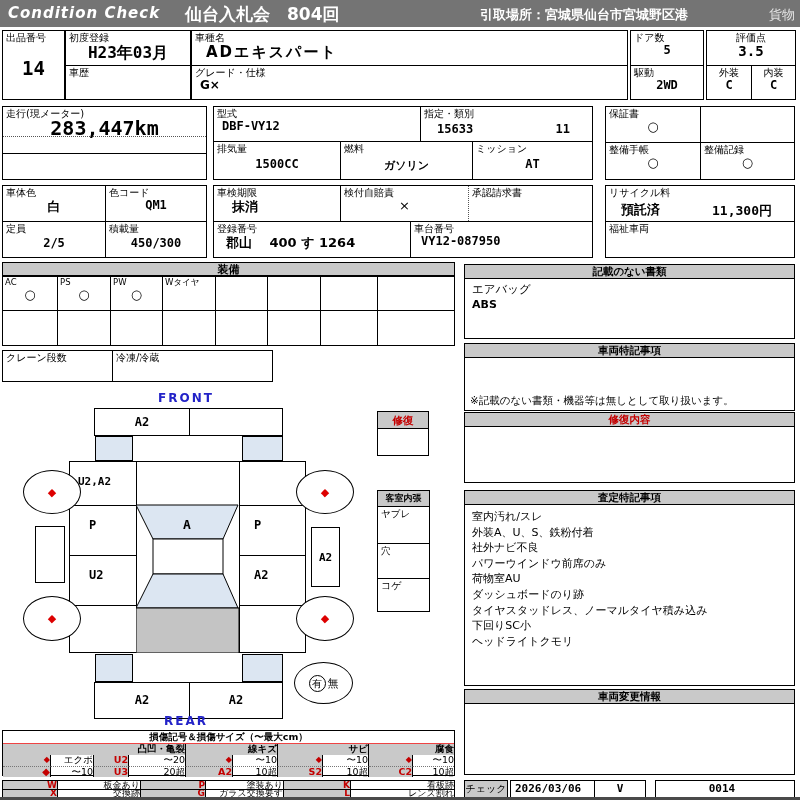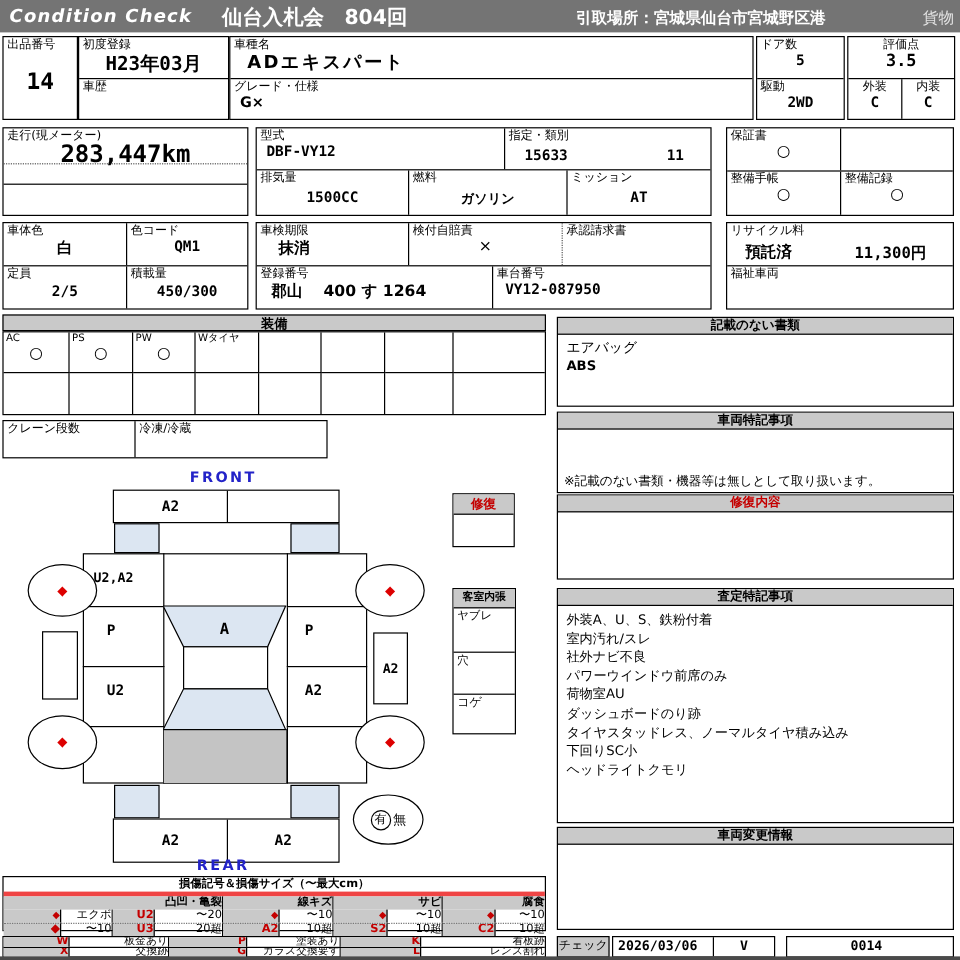--- a/index.html
+++ b/index.html
@@ -347,22 +347,22 @@
     <div class="abs" style="left:5px;bottom:2px;font-size:10.5px;white-space:nowrap">※記載のない書類・機器等は無しとして取り扱います。</div>
   </div>
 
   <div class="bx" style="left:464px;top:412px;width:331px;height:71px">
     <div class="phead red">修復内容</div>
   </div>
 
   <div class="bx" style="left:464px;top:490px;width:331px;height:196px">
     <div class="phead">査定特記事項</div>
     <div style="padding:4px 0 0 7px;font-size:11px;line-height:15.6px">
+      <div>室内汚れ/スレ</div>
       <div>外装A、U、S、鉄粉付着</div>
-      <div>室内汚れ/スレ</div>
       <div>社外ナビ不良</div>
       <div>パワーウインドウ前席のみ</div>
       <div>荷物室AU</div>
       <div>ダッシュボードのり跡</div>
       <div>タイヤスタッドレス、ノーマルタイヤ積み込み</div>
       <div>下回りSC小</div>
       <div>ヘッドライトクモリ</div>
     </div>
   </div>
 
@@ -375,21 +375,21 @@
   </div>
   <div class="bx row" style="left:510px;top:780px;width:136px;height:18px">
     <div class="val" style="width:79px;font-size:11px;line-height:16px;padding-left:4px">2026/03/06</div>
     <div class="val ctr" style="flex:1;border-left:1px solid #000;font-size:11px;line-height:16px">V</div>
   </div>
   <div class="bx" style="left:655px;top:780px;width:140px;height:18px">
     <div class="val" style="text-align:center;font-size:11px;line-height:16px;padding-right:6px">0014</div>
   </div>
 
   <div class="bx" style="left:2px;top:730px;width:453px;height:46px;font-size:9.5px">
-    <div class="ctr" style="height:12px;line-height:12px;border-bottom:4px solid #ef4444;font-weight:bold">損傷記号＆損傷サイズ（〜最大cm）</div>
+    <div class="ctr" style="height:12px;line-height:12px;border-bottom:1px solid #ef4444;font-weight:bold">損傷記号＆損傷サイズ（〜最大cm）</div>
     <div class="row" style="height:11px;line-height:10px">
       <div class="lgc gy" style="width:183px;font-weight:bold">凸凹・亀裂</div>
       <div class="lgc gy" style="width:92px;font-weight:bold">線キズ</div>
       <div class="lgc gy" style="width:91px;font-weight:bold">サビ</div>
       <div class="lgc gy last" style="flex:1;font-weight:bold">腐食</div>
     </div>
     <div class="row" style="height:11px;line-height:10px">
       <div class="lgc gy red" style="width:48px;font-size:8px">◆</div>
       <div class="lgc" style="width:43px">エクボ</div>
       <div class="lgc gy red" style="width:35px;font-weight:bold">U2</div>

